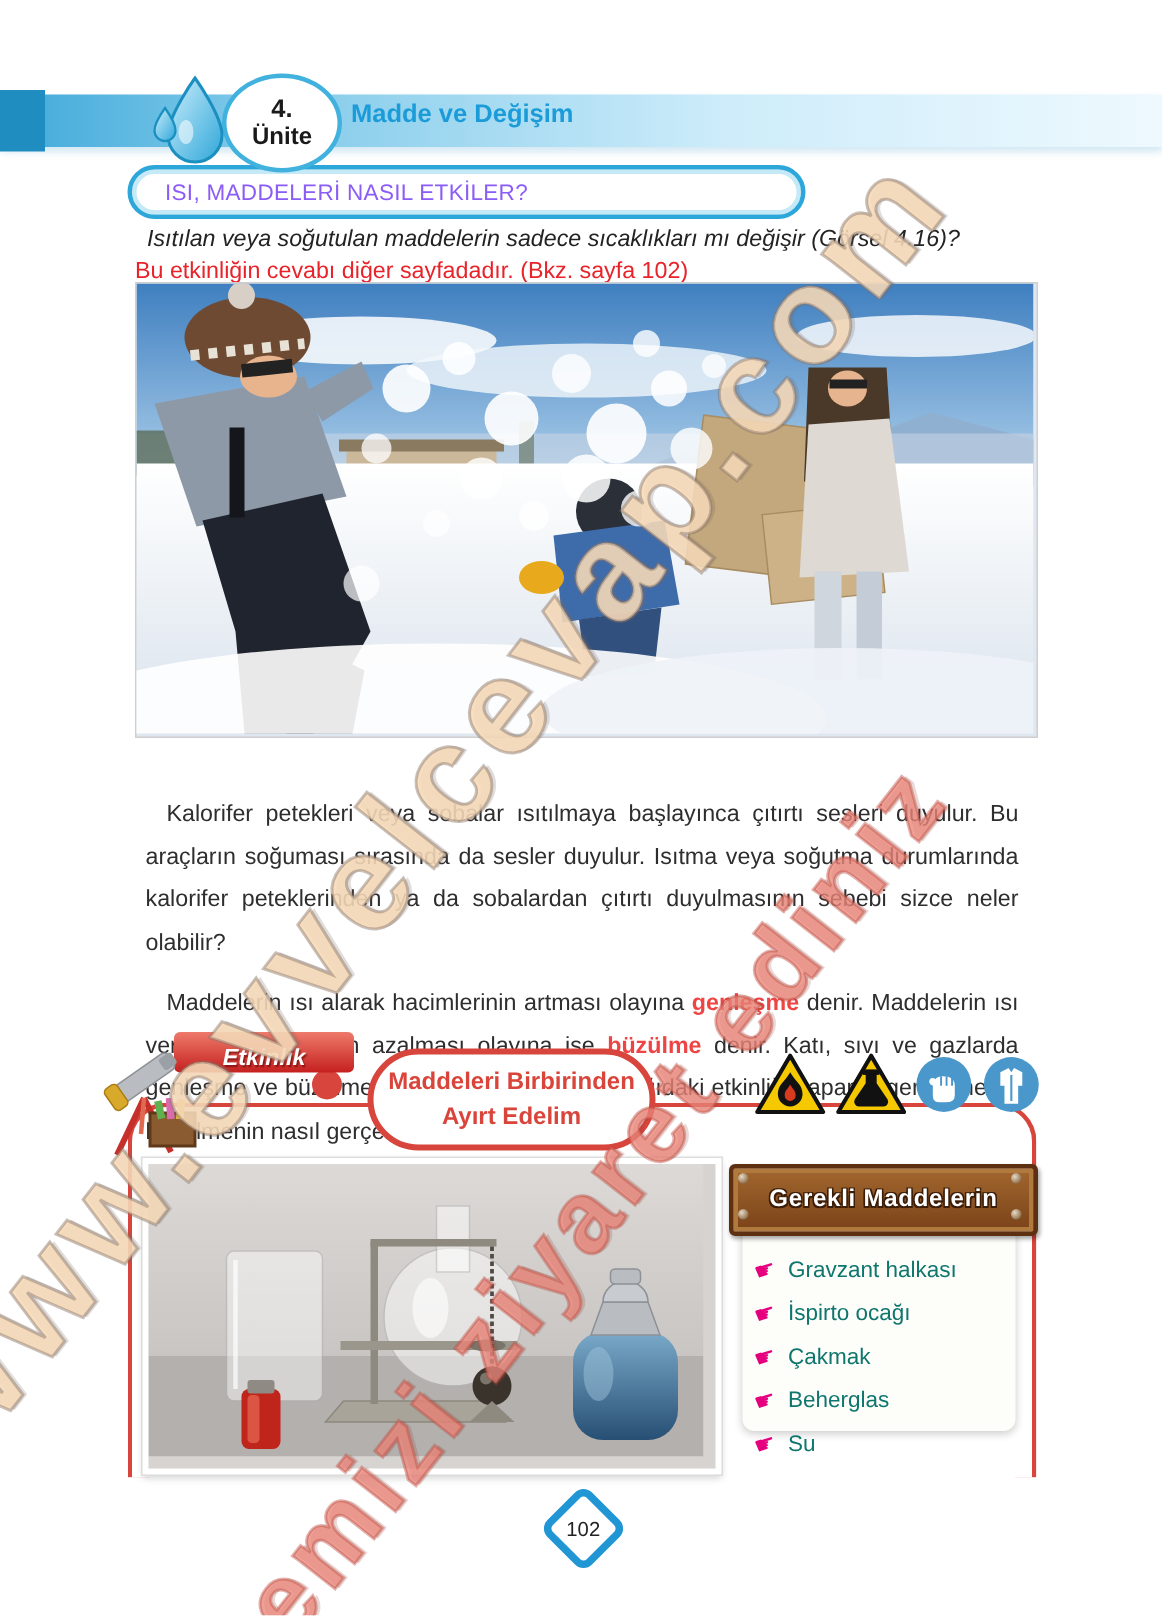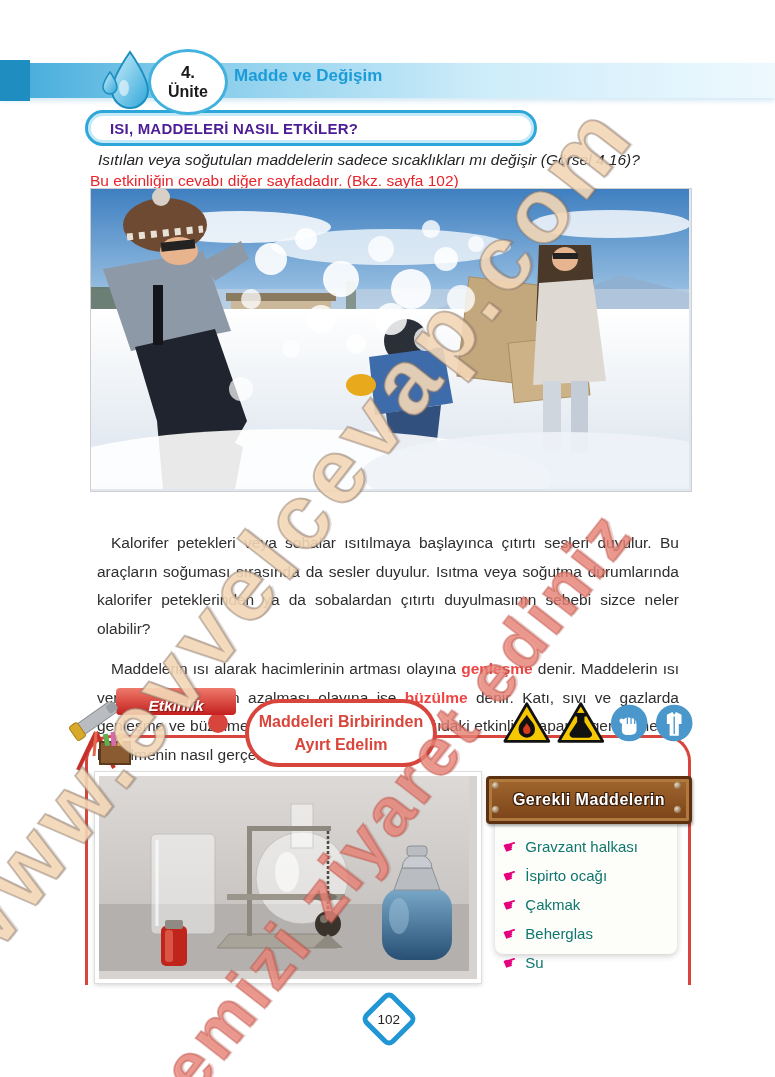--- a/index.html
+++ b/index.html
@@ -16,21 +16,21 @@
         display:flex;flex-direction:column;justify-content:center;line-height:19px;}
   .unit-num{font-weight:bold;font-size:17px;color:#1a1a1a;}
   .unit-word{font-weight:bold;font-size:16px;color:#1a1a1a;}
   .unit-title{position:absolute;left:234px;top:66px;font-weight:bold;font-size:17px;color:#1b9cd8;z-index:3;}
   .drop-wrap{position:absolute;left:100px;top:50px;z-index:4;}
 
   
   .pill{position:absolute;left:85px;top:110px;width:424px;height:30px;background:#fff;
         border:3px solid #2da7da;border-radius:18px;box-shadow:inset 0 0 0 3px #c6e9f7;
         display:flex;align-items:center;padding-left:22px;z-index:2;}
-  .pill span{font-weight:bold;font-size:15px;color:#4c1d95;letter-spacing:.2px;}
+  .pill span{font-weight:normal;font-size:15px;color:#8b5cf6;letter-spacing:.2px;}
 
   
   .intro{position:absolute;left:90px;top:151px;width:600px;z-index:1;}
   .intro .q{font-size:15.5px;color:#232323;text-indent:8px;font-style:italic;}
   .intro .note{font-size:15.5px;color:#e8232a;margin-top:3px;}
 
   
   .photo1{position:absolute;left:90px;top:188px;width:600px;height:302px;
         border:1px solid #cfcfcf;background:#dfe8f0;z-index:1;}
   .caption{position:absolute;left:88px;top:496px;width:600px;font-size:13.5px;

